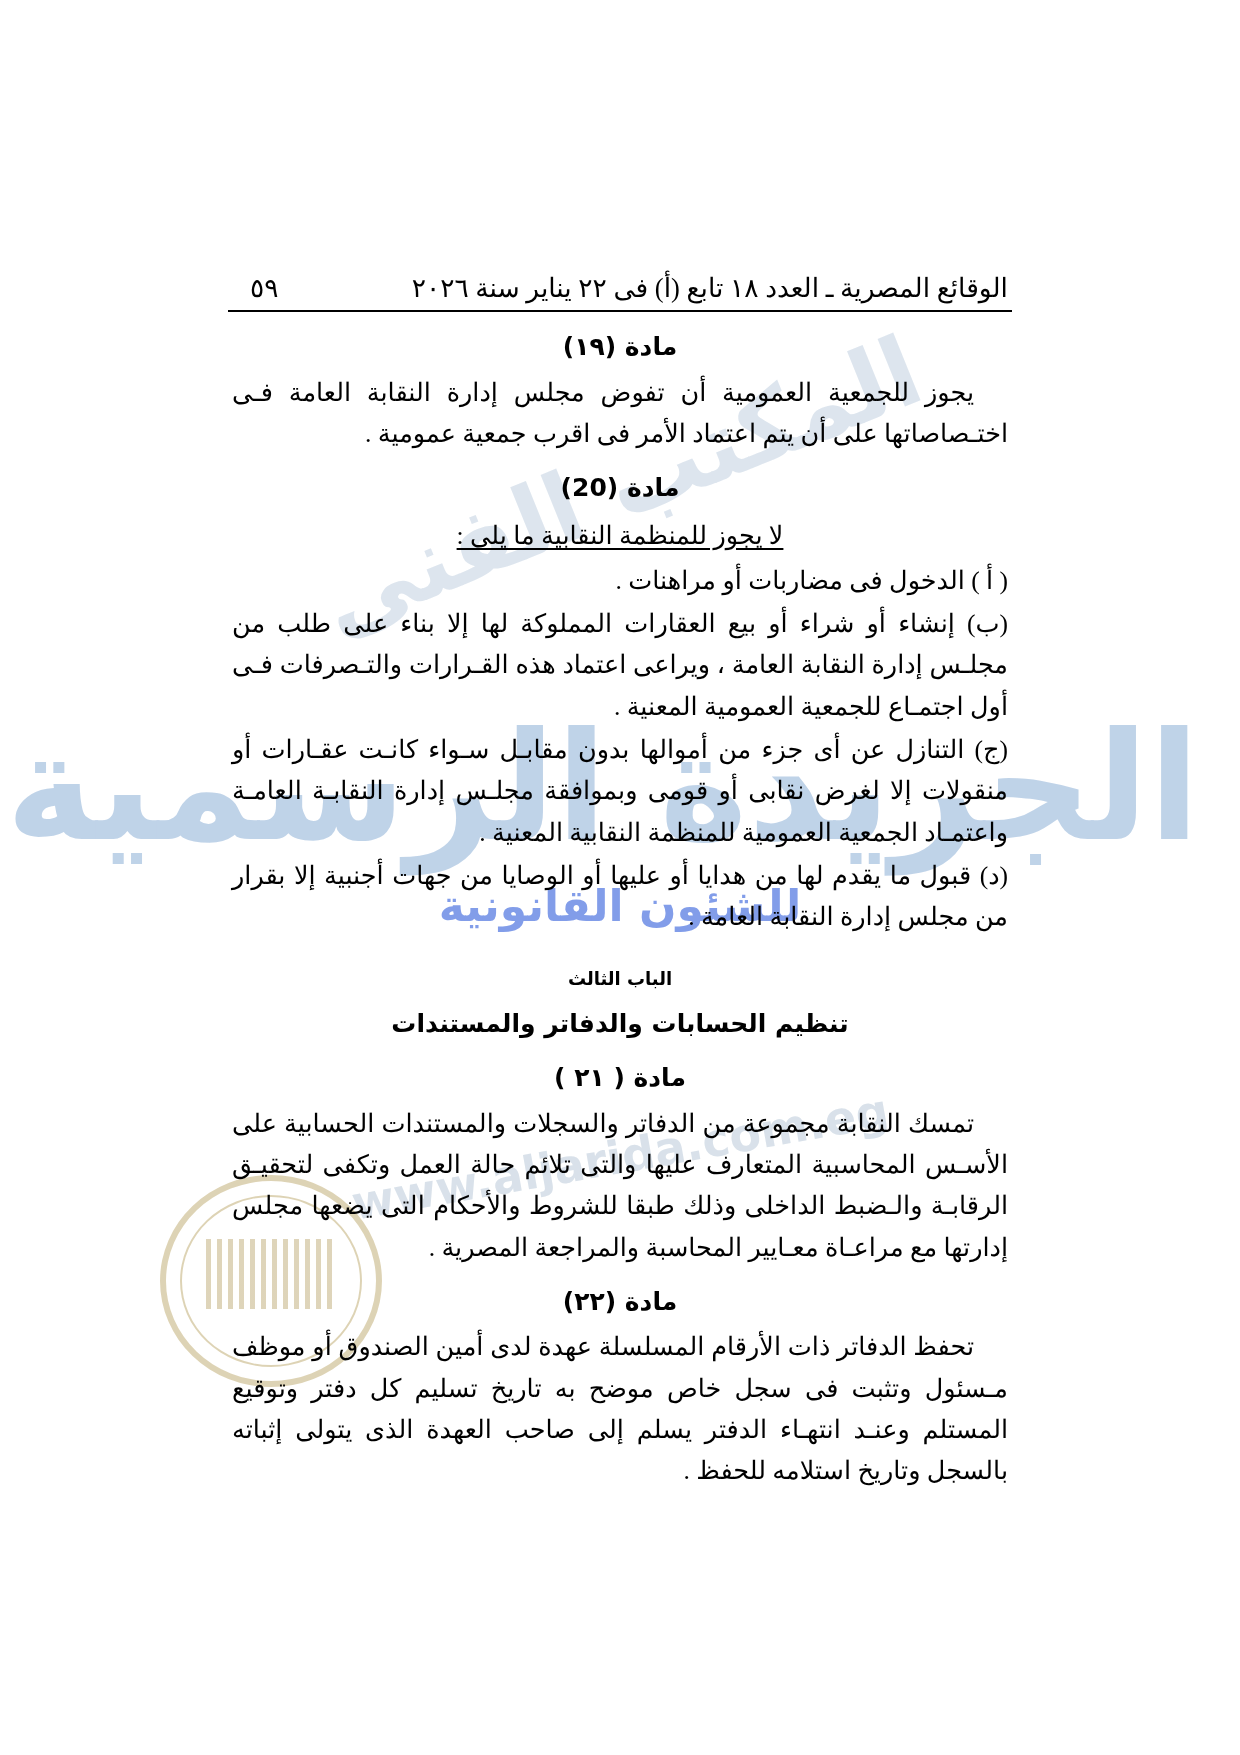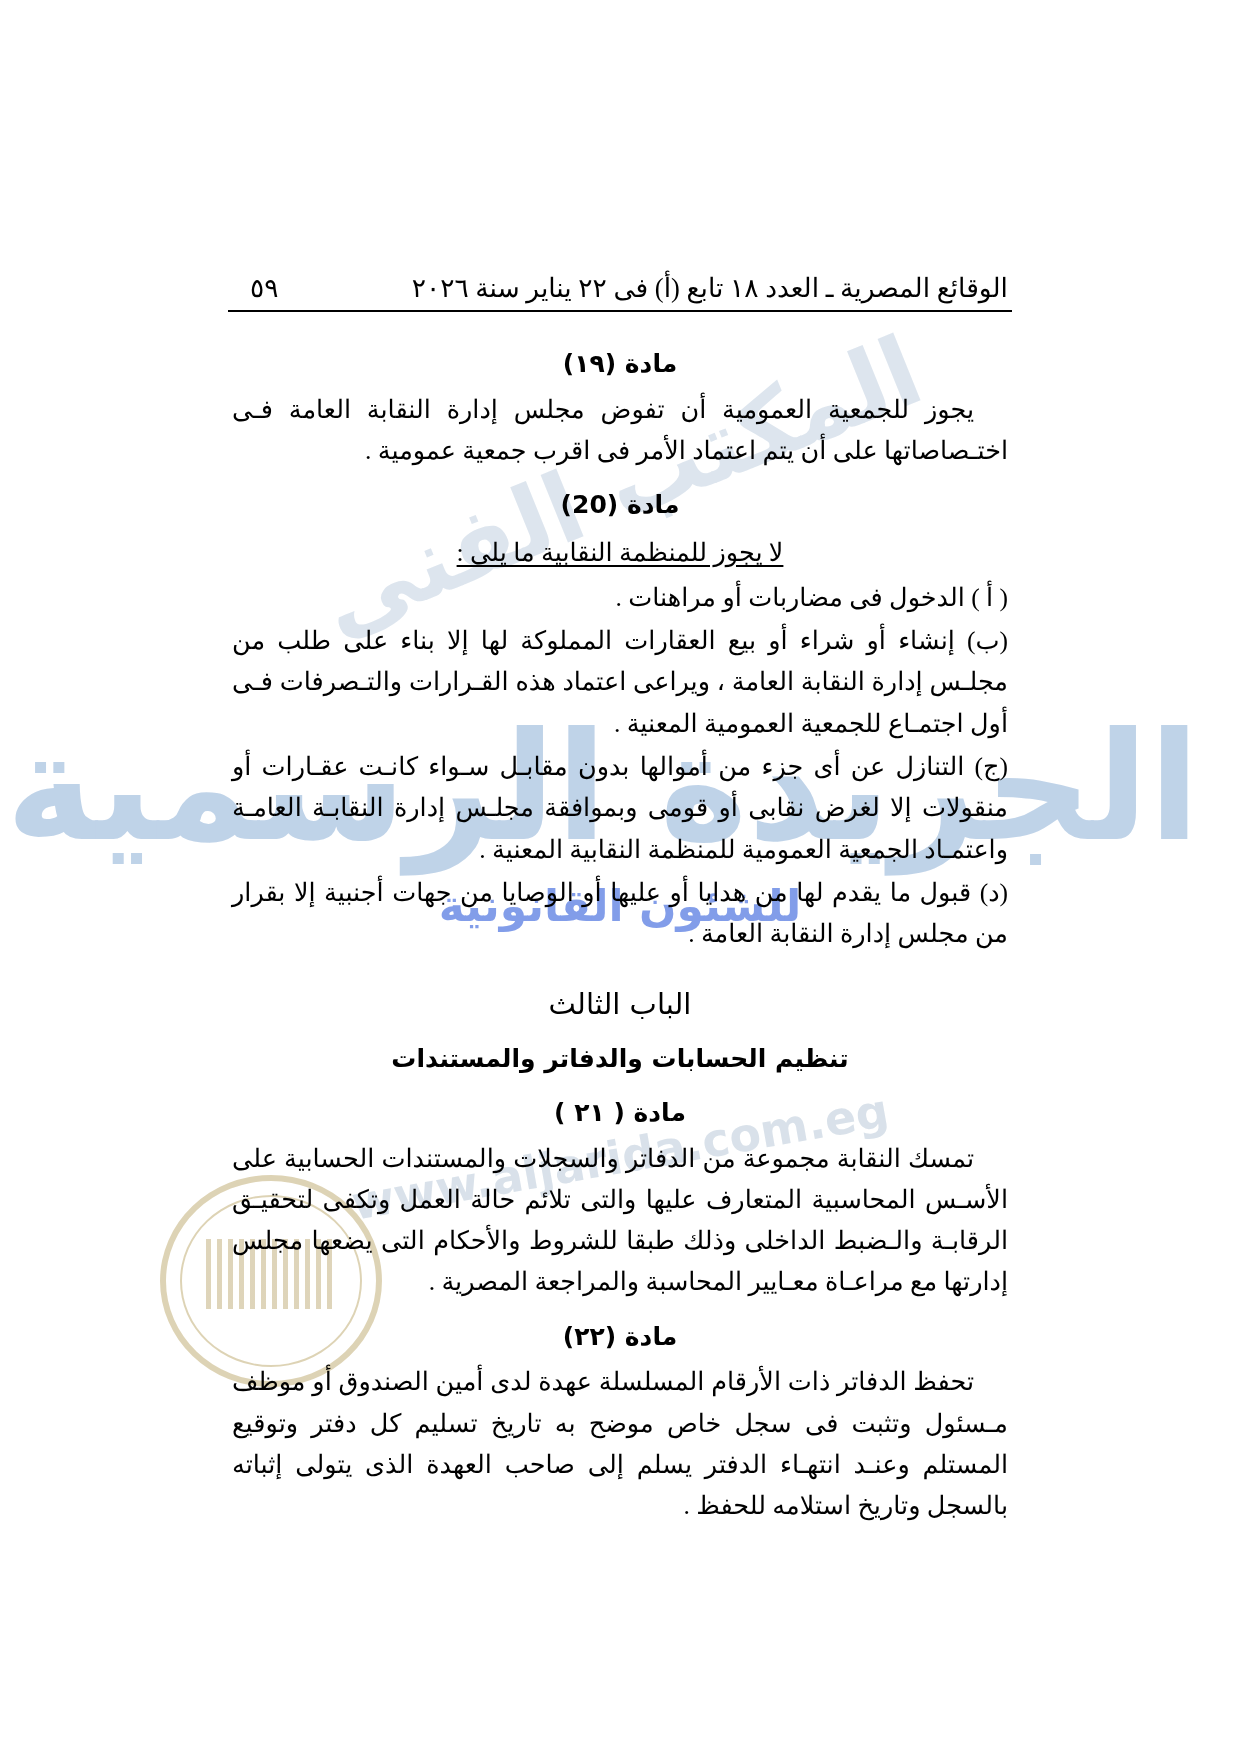--- a/index.html
+++ b/index.html
@@ -132,38 +132,38 @@
   .header-page { padding-left: 18px; }
   .rule {
     position: absolute;
     top: 310px;
     left: 228px;
     right: 228px;
     border-top: 2px solid #000;
   }
   .body {
     position: absolute;
-    top: 330px;
+    top: 313px;
     left: 232px;
     right: 232px;
     font-size: 25.5px;
     line-height: 1.62;
   }
   .art-title {
     text-align: center;
     font-family: "DejaVu Sans", "Liberation Sans", sans-serif;
     font-weight: bold;
     font-size: 25px;
     margin: 14px 0 4px 0;
   }
   .chapter-title {
     text-align: center;
     font-family: "DejaVu Sans", "Liberation Sans", sans-serif;
-    font-weight: normal;
-    font-size: 29px;
+    font-weight: bold;
+    font-size: 18px;
     margin: 26px 0 8px 0;
   }
   .chapter-sub {
     text-align: center;
     font-family: "DejaVu Sans", "Liberation Sans", sans-serif;
     font-weight: bold;
     font-size: 25px;
     margin: 11px 0 6px 0;
   }
   p.para {

